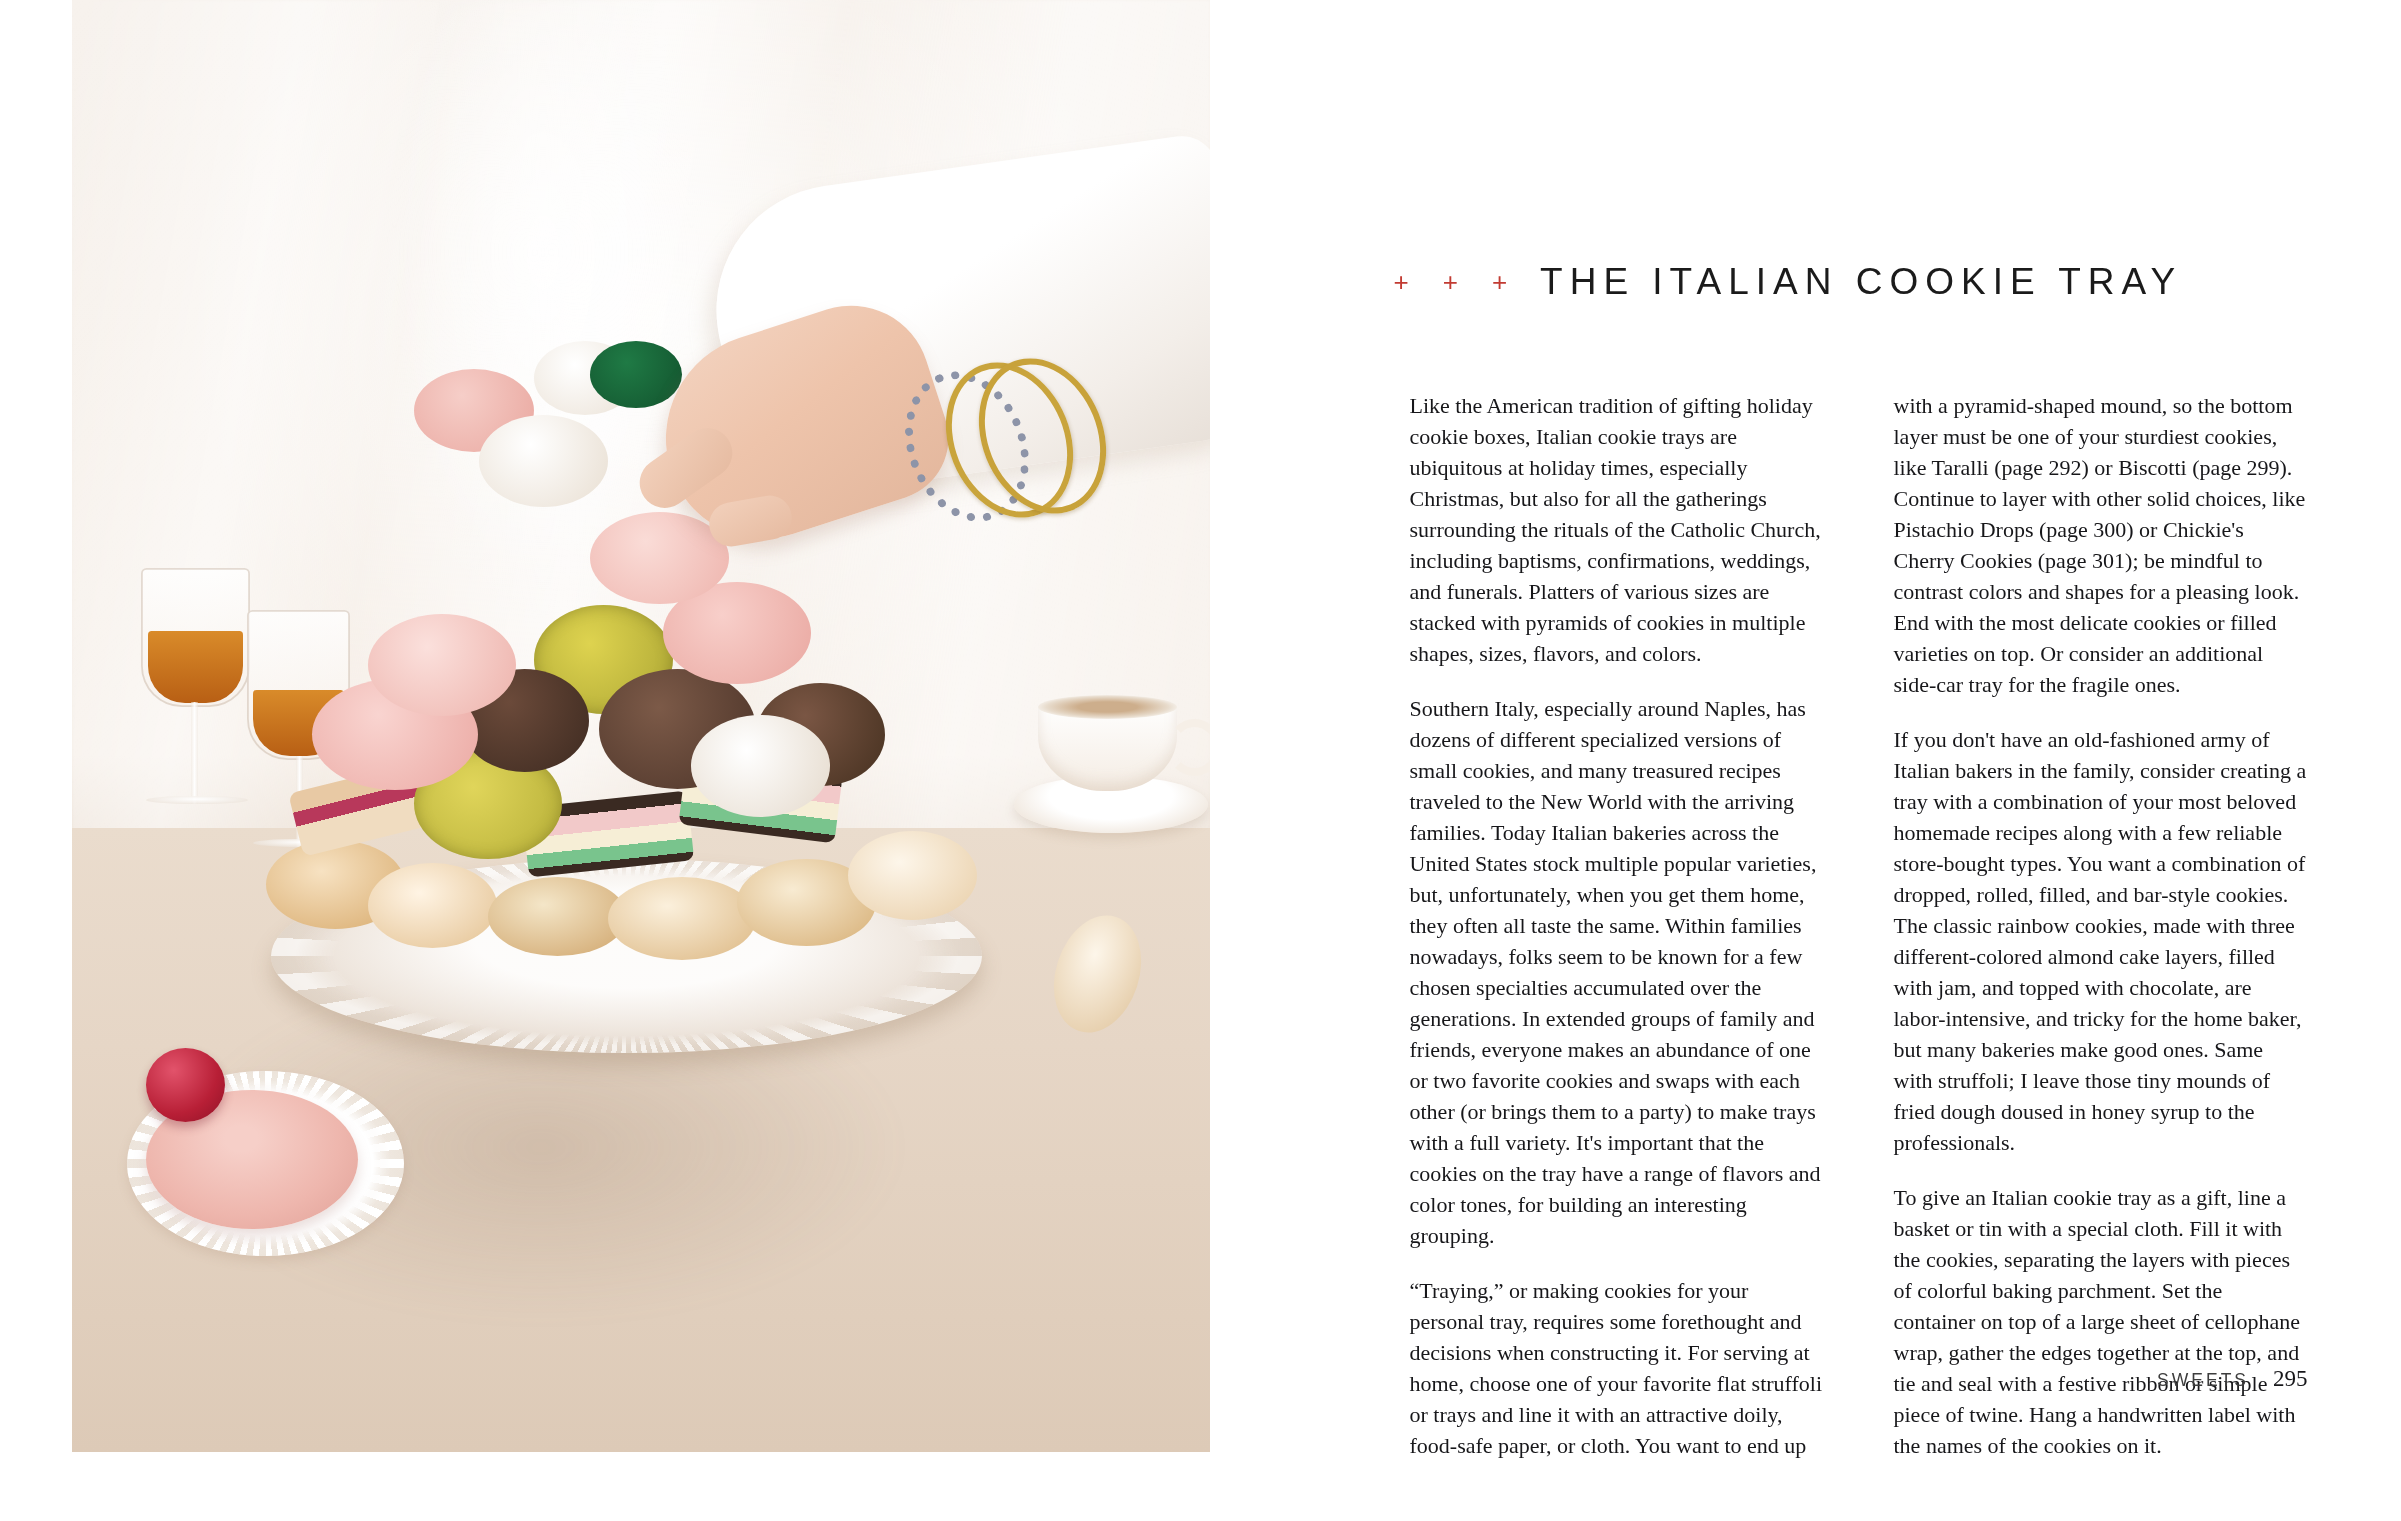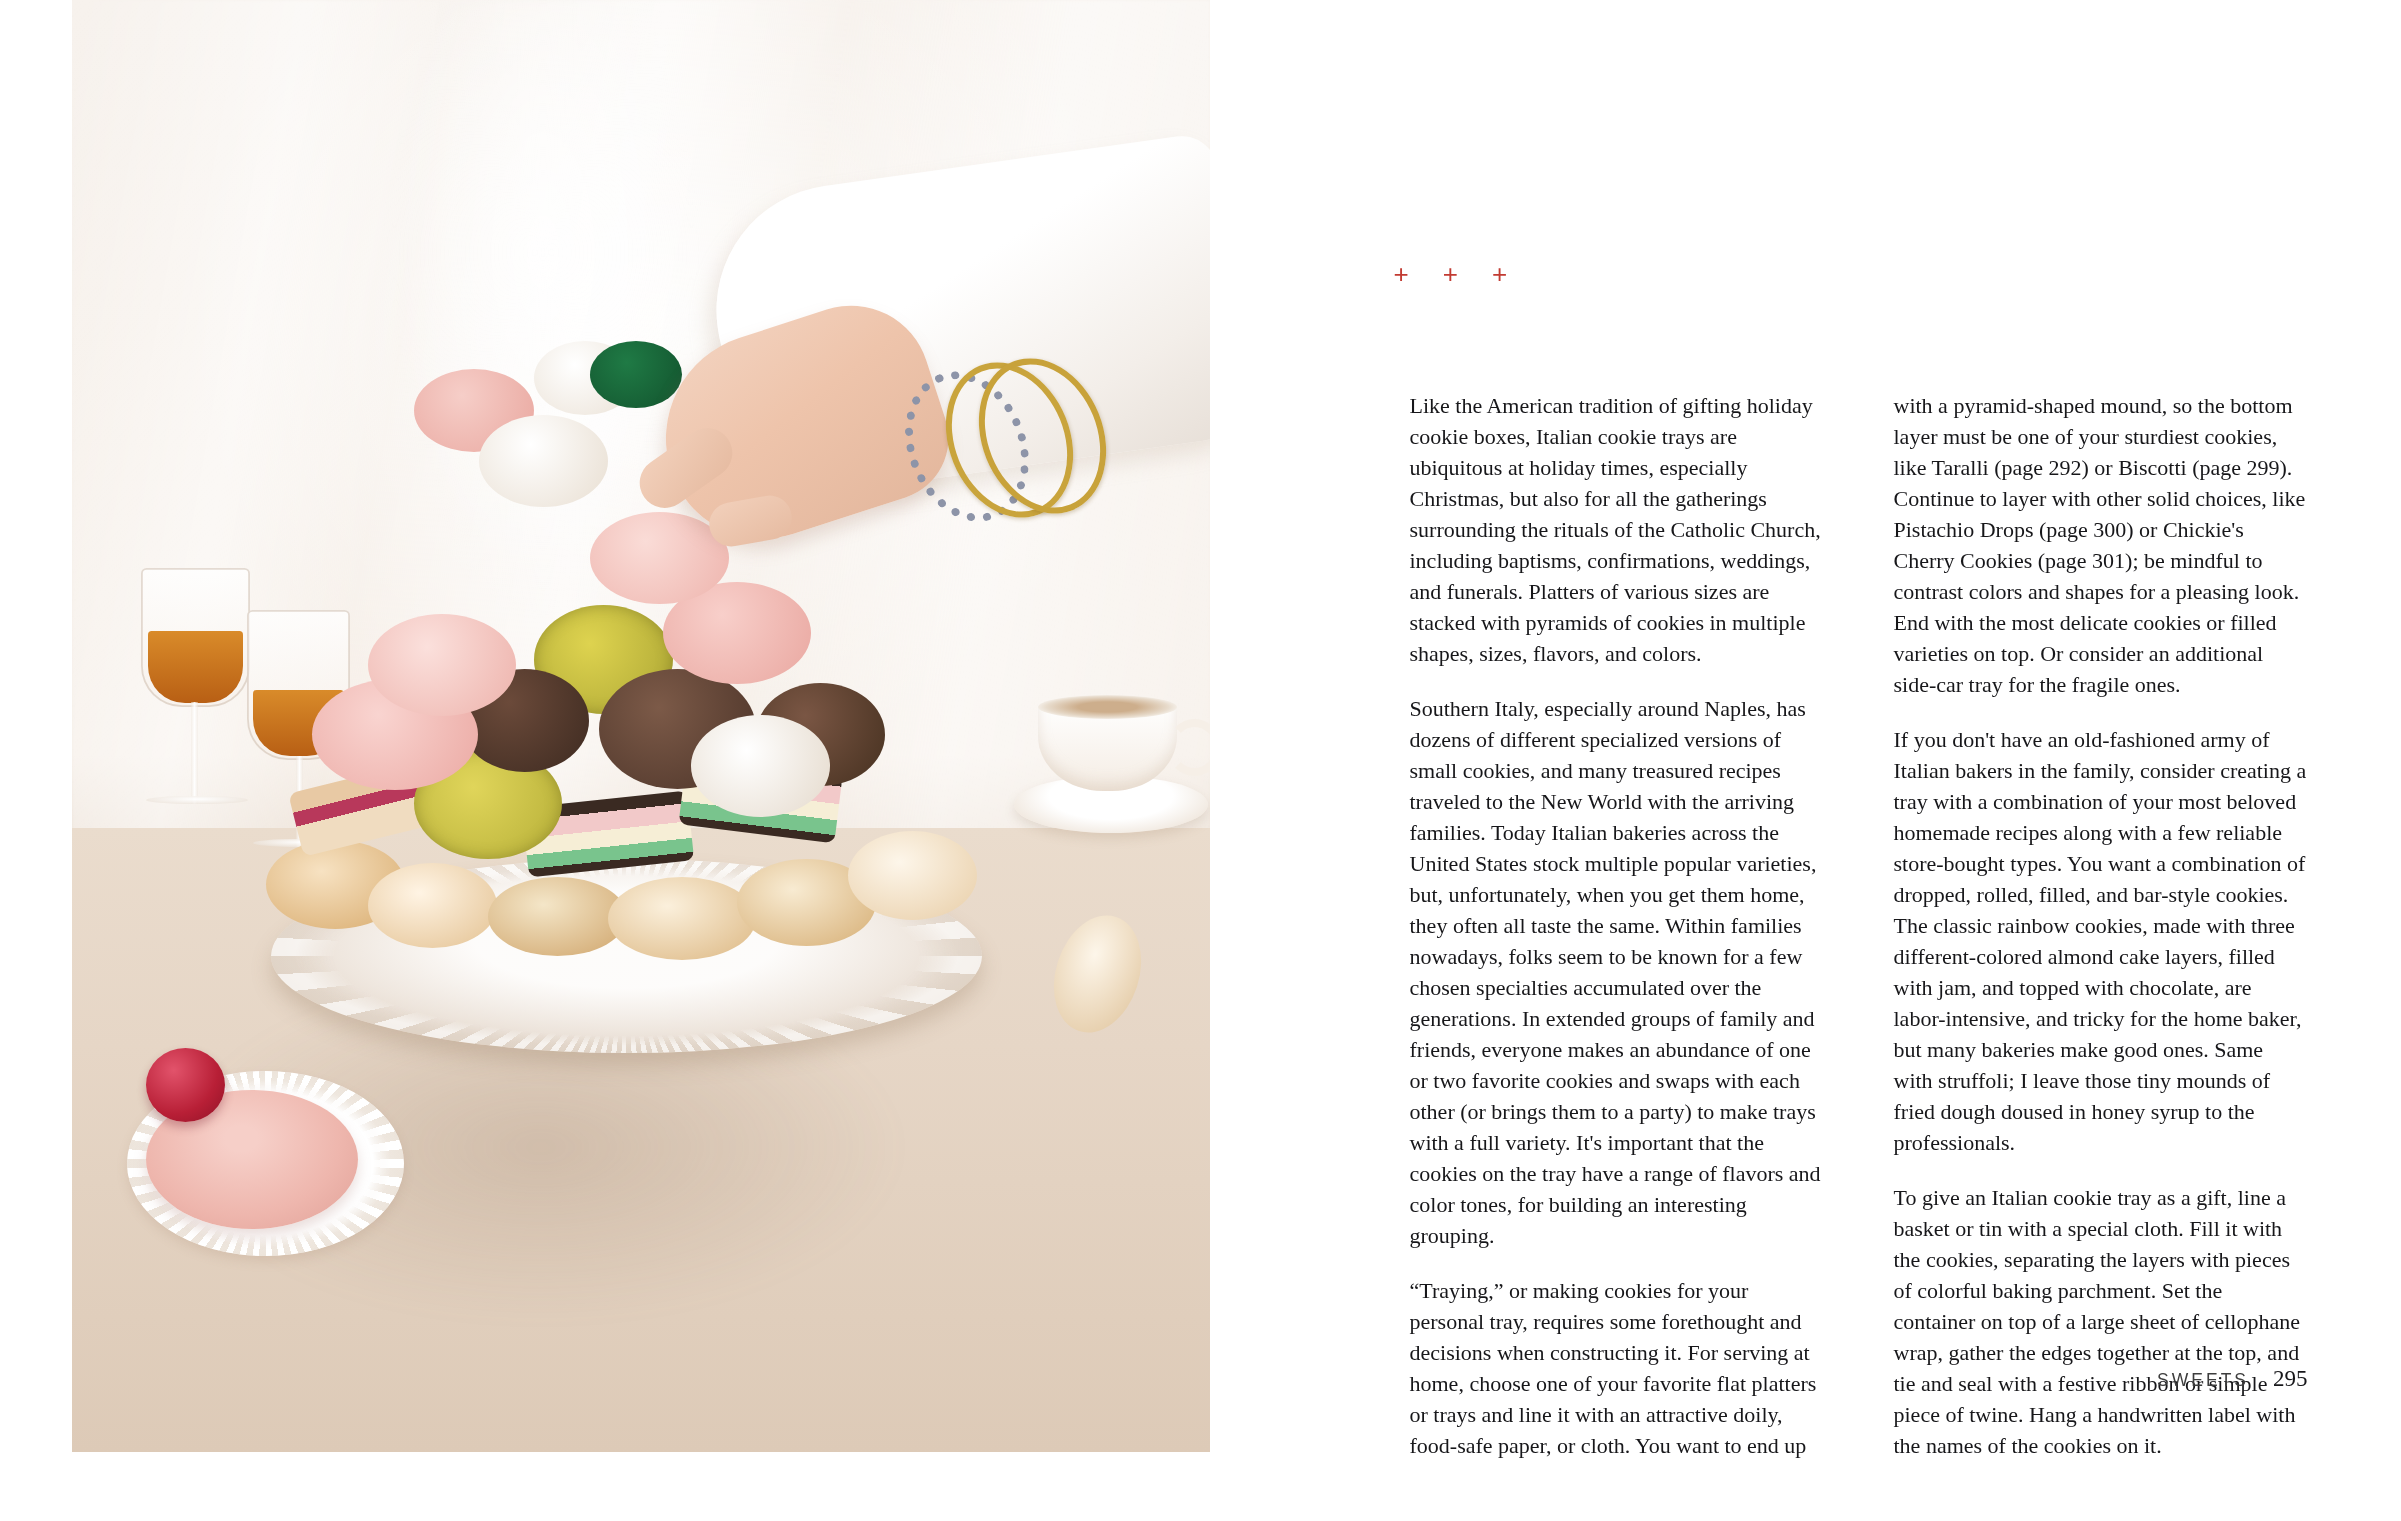--- a/index.html
+++ b/index.html
@@ -362,27 +362,28 @@
   </div>
 
   <div class="content">
 
     <div class="title-row">
       <div class="crosses">
         <span>+</span>
         <span>+</span>
         <span>+</span>
       </div>
+      <div class="title">THE ITALIAN COOKIE TRAY</div>
     </div>
 
     <div class="cols">
       <div class="col">
         <p>Like the American tradition of gifting holiday cookie boxes, Italian cookie trays are ubiquitous at holiday times, especially Christmas, but also for all the gatherings surrounding the rituals of the Catholic Church, including baptisms, confirmations, weddings, and funerals. Platters of various sizes are stacked with pyramids of cookies in multiple shapes, sizes, flavors, and colors.</p>
         <p>Southern Italy, especially around Naples, has dozens of different specialized versions of small cookies, and many treasured recipes traveled to the New World with the arriving families. Today Italian bakeries across the United States stock multiple popular varieties, but, unfortunately, when you get them home, they often all taste the same. Within families nowadays, folks seem to be known for a few chosen specialties accumulated over the generations. In extended groups of family and friends, everyone makes an abundance of one or two favorite cookies and swaps with each other (or brings them to a party) to make trays with a full variety. It's important that the cookies on the tray have a range of flavors and color tones, for building an interesting grouping.</p>
-        <p>“Traying,” or making cookies for your personal tray, requires some forethought and decisions when constructing it. For serving at home, choose one of your favorite flat platters or trays and line it with an attractive doily, food-safe paper, or cloth. You want to end up</p>
+        <p>“Traying,” or making cookies for your personal tray, requires some forethought and decisions when constructing it. For serving at home, choose one of your favorite flat struffoli or trays and line it with an attractive doily, food-safe paper, or cloth. You want to end up</p>
       </div>
       <div class="col">
         <p>with a pyramid-shaped mound, so the bottom layer must be one of your sturdiest cookies, like Taralli (page 292) or Biscotti (page 299). Continue to layer with other solid choices, like Pistachio Drops (page 300) or Chickie's Cherry Cookies (page 301); be mindful to contrast colors and shapes for a pleasing look. End with the most delicate cookies or filled varieties on top. Or consider an additional side-car tray for the fragile ones.</p>
         <p>If you don't have an old-fashioned army of Italian bakers in the family, consider creating a tray with a combination of your most beloved homemade recipes along with a few reliable store-bought types. You want a combination of dropped, rolled, filled, and bar-style cookies. The classic rainbow cookies, made with three different-colored almond cake layers, filled with jam, and topped with chocolate, are labor-intensive, and tricky for the home baker, but many bakeries make good ones. Same with struffoli; I leave those tiny mounds of fried dough doused in honey syrup to the professionals.</p>
         <p>To give an Italian cookie tray as a gift, line a basket or tin with a special cloth. Fill it with the cookies, separating the layers with pieces of colorful baking parchment. Set the container on top of a large sheet of cellophane wrap, gather the edges together at the top, and tie and seal with a festive ribbon or simple piece of twine. Hang a handwritten label with the names of the cookies on it.</p>
       </div>
     </div>
 
     <div class="footer">
       <span class="folio-label">SWEETS</span>

